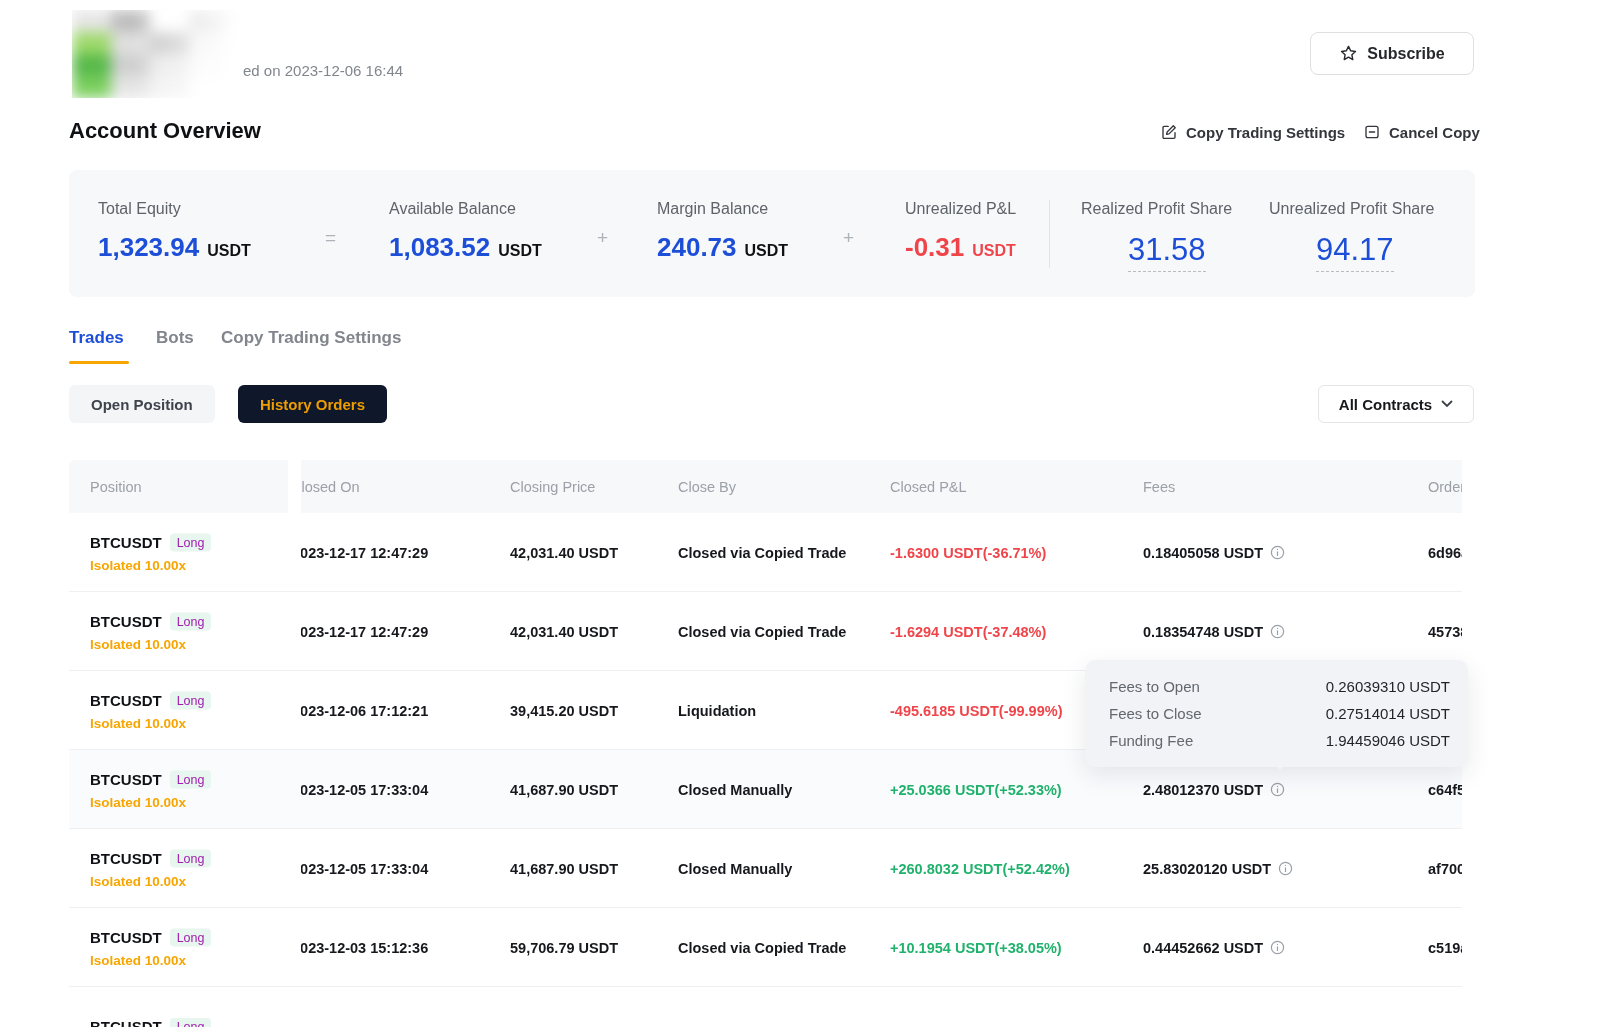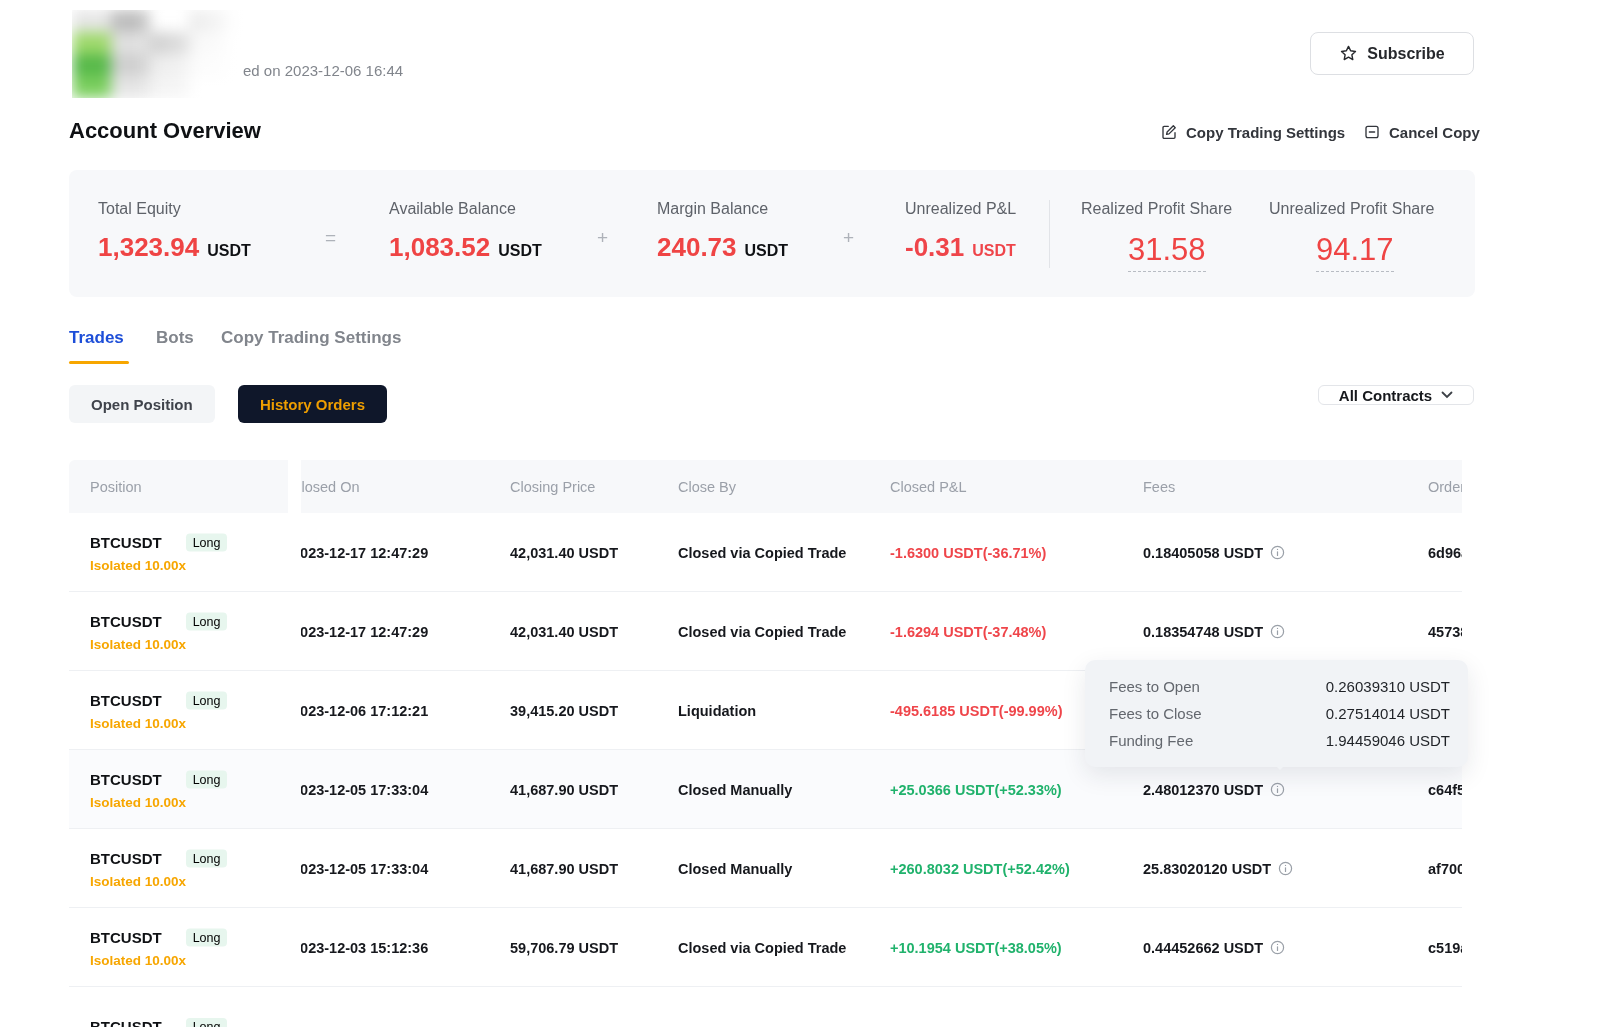--- a/index.html
+++ b/index.html
@@ -26,59 +26,59 @@
   .hdr-action { top:123px; display:flex; align-items:center; gap:8px; cursor:pointer; }
   .hdr-action span { font-size:15px; font-weight:700; color:#33363c; white-space:nowrap; }
   #act-copy-settings { left:1160px; }
   #act-cancel-copy { left:1363px; }
 
   
   #stats-panel { left:69px; top:170px; width:1406px; height:127px; background:#f7f8fa; border-radius:8px; }
   .stat { position:absolute; top:30px; }
   .stat-label { font-size:16px; color:#5e6269; white-space:nowrap; }
   .stat-value-row { display:flex; align-items:baseline; gap:8px; margin-top:14px; }
-  .stat-value { font-size:26px; font-weight:700; color:#ef4444; }
+  .stat-value { font-size:26px; font-weight:700; color:#1d4ed8; }
   .stat-unit { font-size:16px; font-weight:700; color:#0f1114; }
   .stat.red .stat-value, .stat.red .stat-unit { color:#ef454a; }
   .stat.share .stat-value { font-size:31px; font-weight:400; padding-bottom:3px; border-bottom:1.5px dashed #b8bcc3;margin-left:47px; }
   .op { position:absolute; top:57px; font-size:19px; color:#aeb2b9; }
   #stats-divider { position:absolute; left:980px; top:30px; width:1px; height:68px; background:#e2e4e8; }
 
   
   .tab { position:absolute; top:328px; font-size:17px; font-weight:700; color:#81858c; cursor:pointer; white-space:nowrap; }
   .tab.active { color:#1d4ed8; }
   #tab-underline { position:absolute; left:69px; top:361px; width:60px; height:3px; background:#f7a600; border-radius:2px; }
 
   
   .pill { position:absolute; top:385px; height:38px; display:flex; align-items:center;
           padding:0 22px; border-radius:6px; font-size:15px; font-weight:700; cursor:pointer; white-space:nowrap; }
   #btn-open-position { left:69px; background:#f3f5f7; color:#3f434b; }
   #btn-history-orders { left:238px; background:#0f172a; color:#ef9e00; }
-  #dd-contracts { left:1318px; top:385px; width:156px; height:20px; background:#fff; border:1px solid #e3e5e9;
+  #dd-contracts { left:1318px; top:385px; width:156px; height:38px; background:#fff; border:1px solid #e3e5e9;
                   border-radius:6px; display:flex; align-items:center; justify-content:center; gap:9px;
                   font-size:15px; font-weight:700; color:#16181c; cursor:pointer; }
 
   
   #thead-left { left:69px; top:460px; width:219px; height:53px; background:#f7f8fa; border-radius:6px 0 0 0; }
   #thead-left .th { position:absolute; left:21px; top:50%; transform:translateY(-50%); }
   #thead-right { left:301px; top:460px; width:1161px; height:53px; background:#f7f8fa; overflow:hidden; }
   #thead-right .th { position:absolute; top:50%; transform:translateY(-50%); }
   .th { font-size:14.5px; color:#9ba0a9; white-space:nowrap; }
   .th-closedon { left:-10px; } .th-price { left:209px; } .th-closeby { left:377px; }
   .th-pnl { left:589px; } .th-fees { left:842px; } .th-order { left:1127px; }
 
   
   #rows { left:69px; top:513px; width:1393px; height:553px; }
   .trow { position:absolute; left:0; width:1393px; height:79px; background:#ffffff; cursor:default; }
   .trow.highlight { background:#fafbfd; }
   .trow .sep { position:absolute; left:0; right:0; bottom:0; height:1px; background:#eef0f3; }
   .cell-pos { position:absolute; left:21px; top:50%; transform:translateY(-50%); }
   .pos-line1 { display:flex; align-items:center; gap:8px; }
   .pair { font-weight:700; font-size:15px; color:#0f1114; white-space:nowrap; }
-  .side-badge { background:#e7f6ee; color:#000000; font-size:12.5px; padding:2px 7px; border-radius:4px; white-space:nowrap;margin-left:16px; }
+  .side-badge { background:#e7f6ee; color:#a21caf; font-size:12.5px; padding:2px 7px; border-radius:4px; white-space:nowrap; }
   .margin-type { margin-top:6px; color:#f7a600; font-weight:700; font-size:13.5px; white-space:nowrap; }
   .scrollcells { position:absolute; left:232px; top:0; width:1161px; height:79px; overflow:hidden; }
   .sc { position:absolute; top:50%; transform:translateY(-50%); font-size:14.5px; font-weight:700;
         color:#16181d; white-space:nowrap; }
   .c-date { left:-9px; } .c-price { left:209px; } .c-closeby { left:377px; }
   .c-pnl { left:589px; } .c-fees { left:842px; display:flex; align-items:center; gap:7px; } .c-order { left:1127px; }
   .c-pnl.red { color:#ef454a; }
   .c-pnl.green { color:#20b26c; }
 
   

